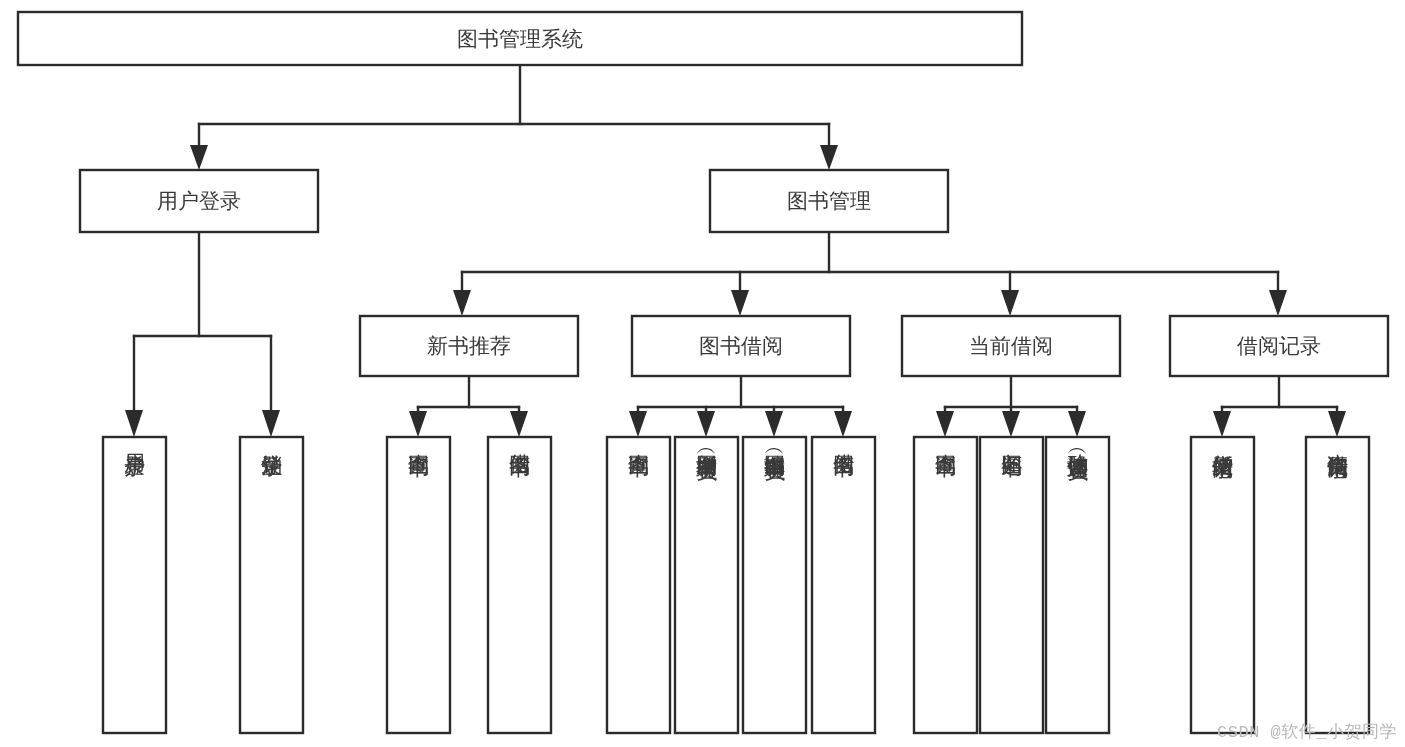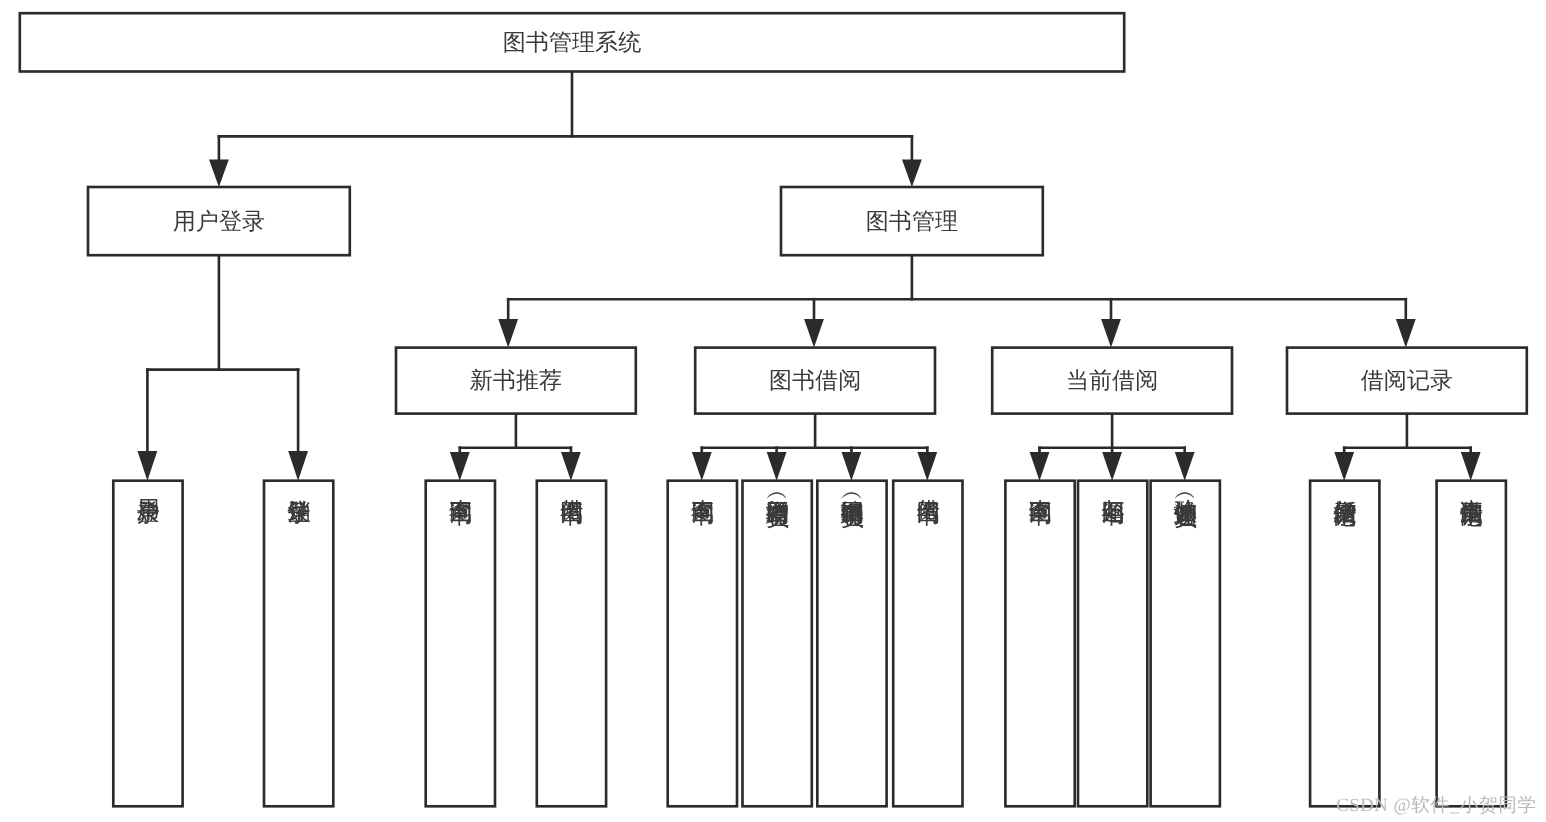--- a/index.html
+++ b/index.html
@@ -61,21 +61,21 @@
     font-size: 21px;
     line-height: 1.08;
     color: #3a3a3a;
     letter-spacing: 1px;
     white-space: nowrap;
   }
   .watermark {
     position: absolute;
     right: 8px;
     bottom: 4px;
-    font-family: Liberation Serif, serif;
+    font-family: Liberation Mono, monospace;
     font-size: 17px;
     color: #b9b9b9;
     letter-spacing: 0.5px;
     user-select: none;
   }
 </style>
 </head>
 <body>
 
 <div id="diagram-root">

